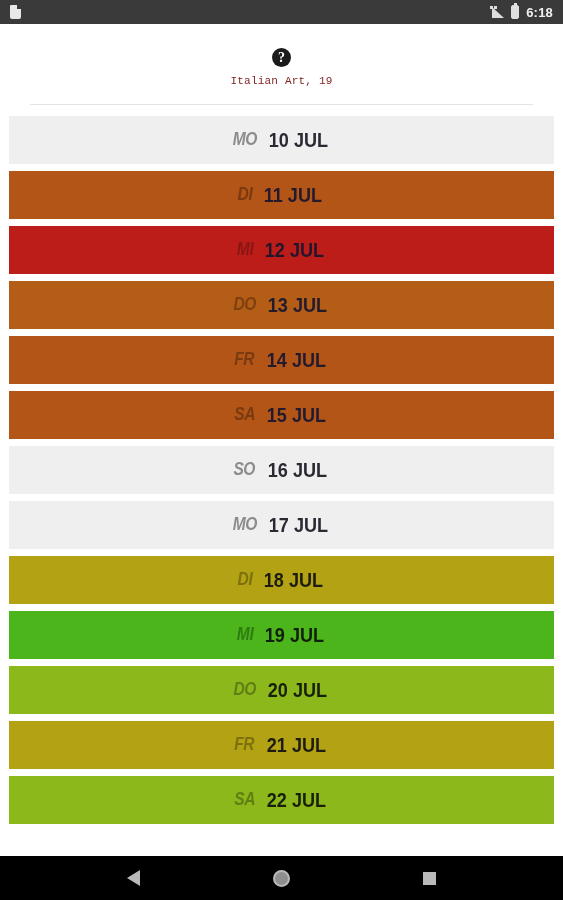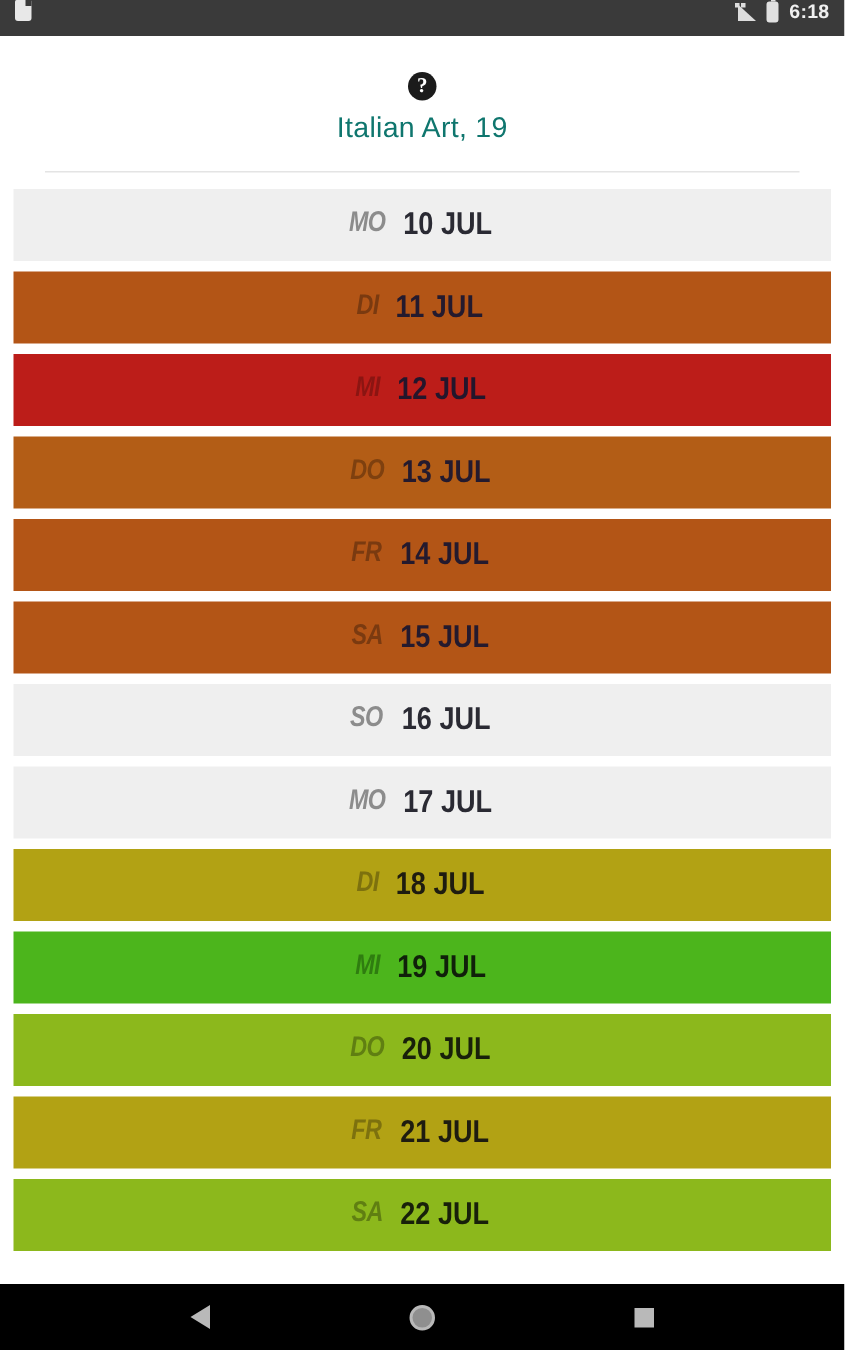--- a/index.html
+++ b/index.html
@@ -17,21 +17,21 @@
     background: #ffffff;
     display: flex;
     flex-direction: column;
   }
 
   
   .statusbar {
     height: 24px;
     background: #3a3a3a;
     display: flex;
-    align-items: flex-start;
+    align-items: center;
     padding: 0 10px;
     flex: 0 0 24px;
   }
   .statusbar .left { display: flex; align-items: center; gap: 6px; }
   .statusbar .right {
     margin-left: auto;
     display: flex;
     align-items: center;
     gap: 7px;
   }
@@ -116,23 +116,23 @@
     font-weight: bold;
     display: inline-flex;
     align-items: center;
     justify-content: center;
     line-height: 1;
     flex: 0 0 auto;
     margin-top: 2px;
   }
   .page-subtitle {
     margin-top: 8px;
-    font-family: Liberation Sans, sans-serif;
-    font-size: 19px;
-    color: #0f766e;
+    font-family: Liberation Mono, monospace;
+    font-size: 11px;
+    color: #7f1d1d;
     letter-spacing: 0.2px;
   }
   .divider {
     margin: 17px 14px 0 14px;
     height: 1px;
     background: #e4e4e4;
   }
 
   
   .daylist {

